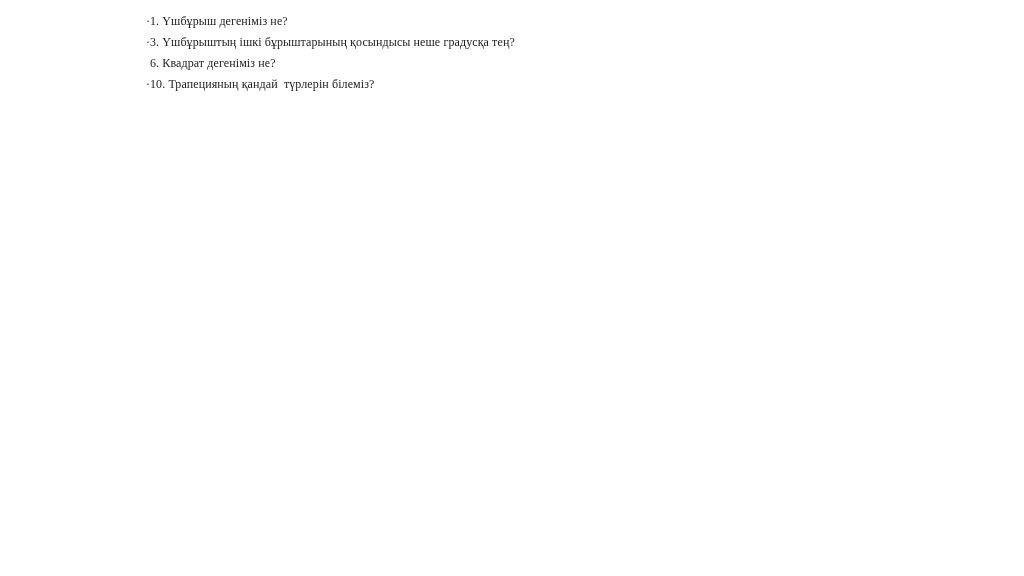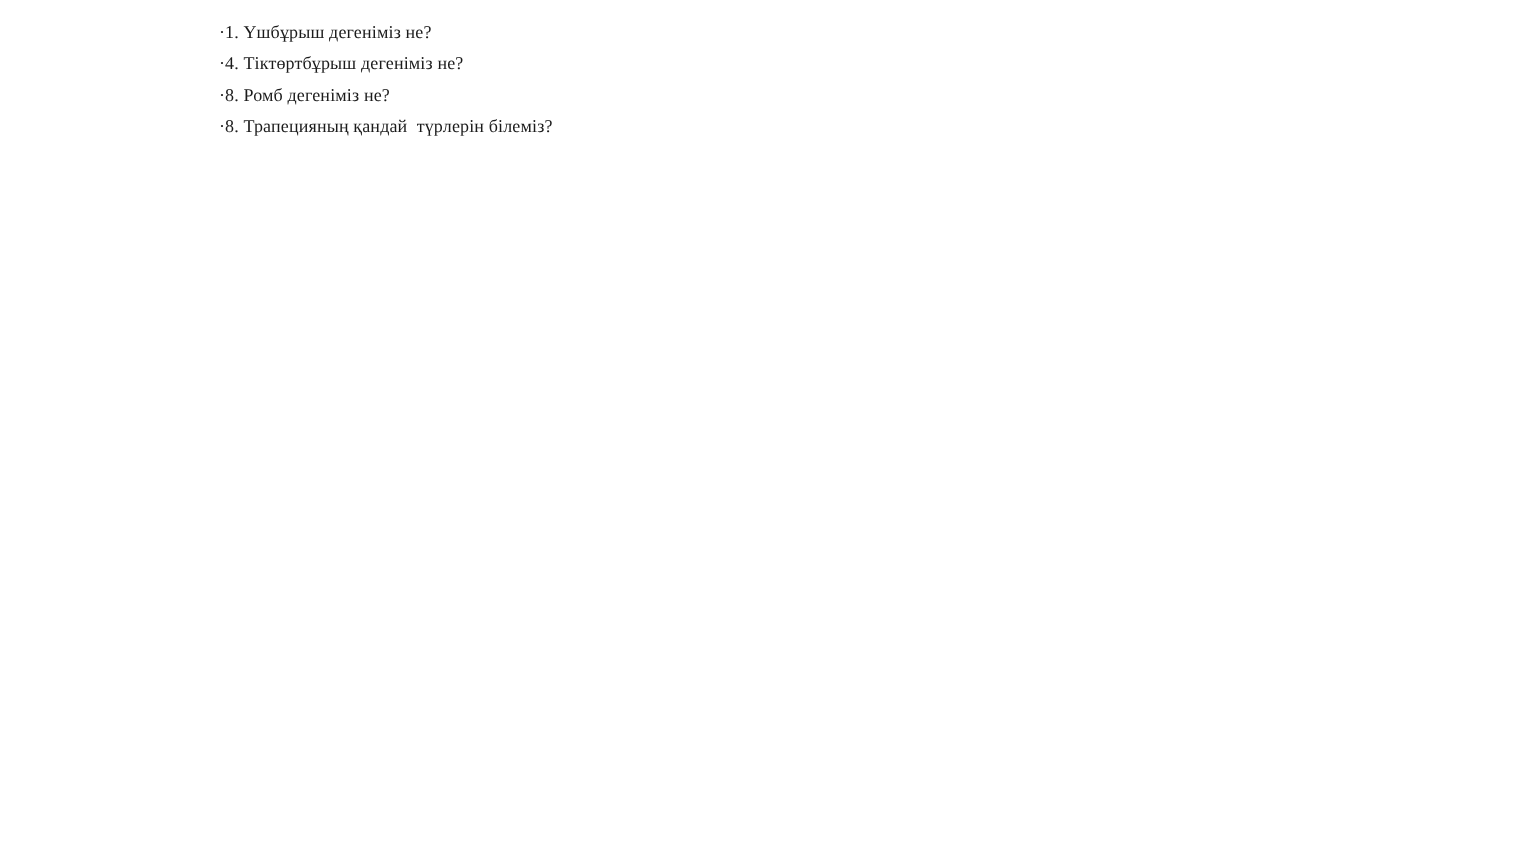--- a/index.html
+++ b/index.html
@@ -47,31 +47,31 @@
 <body>
 
 <div class="page">
   <div class="question-list">
 
     <div class="question-line">
       <span class="marker">·</span><span class="question-text">1. Үшбұрыш дегеніміз не?</span>
     </div>
 
 
+    <div class="question-line">
+      <span class="marker">·</span><span class="question-text">3. Үшбұрыштың ішкі бұрыштарының қосындысы неше градусқа тең?</span>
+    </div>
+
+
 
     <div class="question-line">
-      <span class="marker">·</span><span class="question-text">4. Тіктөртбұрыш дегеніміз не?</span>
+      <span class="marker"></span><span class="question-text">6. Квадрат дегеніміз не?</span>
     </div>
 
 
 
 
     <div class="question-line">
-      <span class="marker">·</span><span class="question-text">8. Ромб дегеніміз не?</span>
-    </div>
-
-
-    <div class="question-line">
-      <span class="marker">·</span><span class="question-text">8. Трапецияның қандай  түрлерін білеміз?</span>
+      <span class="marker">·</span><span class="question-text">10. Трапецияның қандай  түрлерін білеміз?</span>
     </div>
 
   </div>
 </div>
 
 </body></html>

